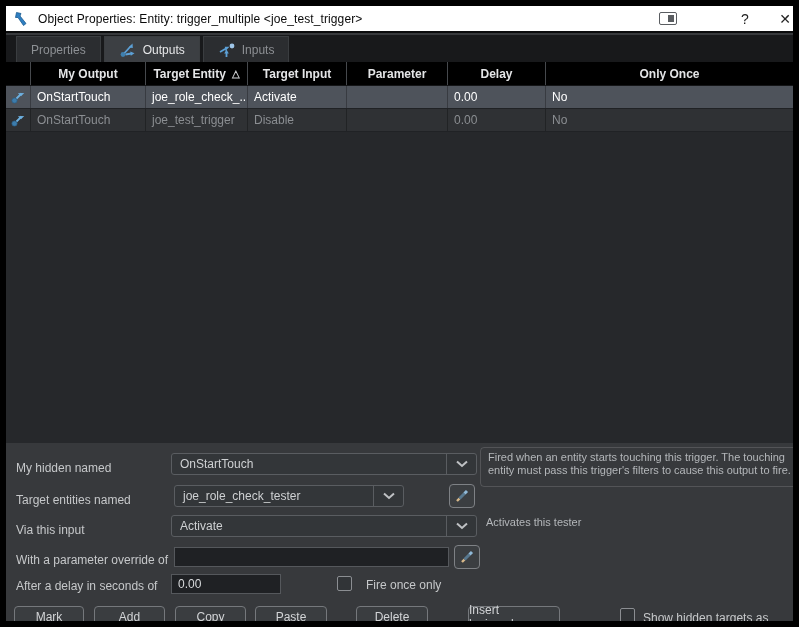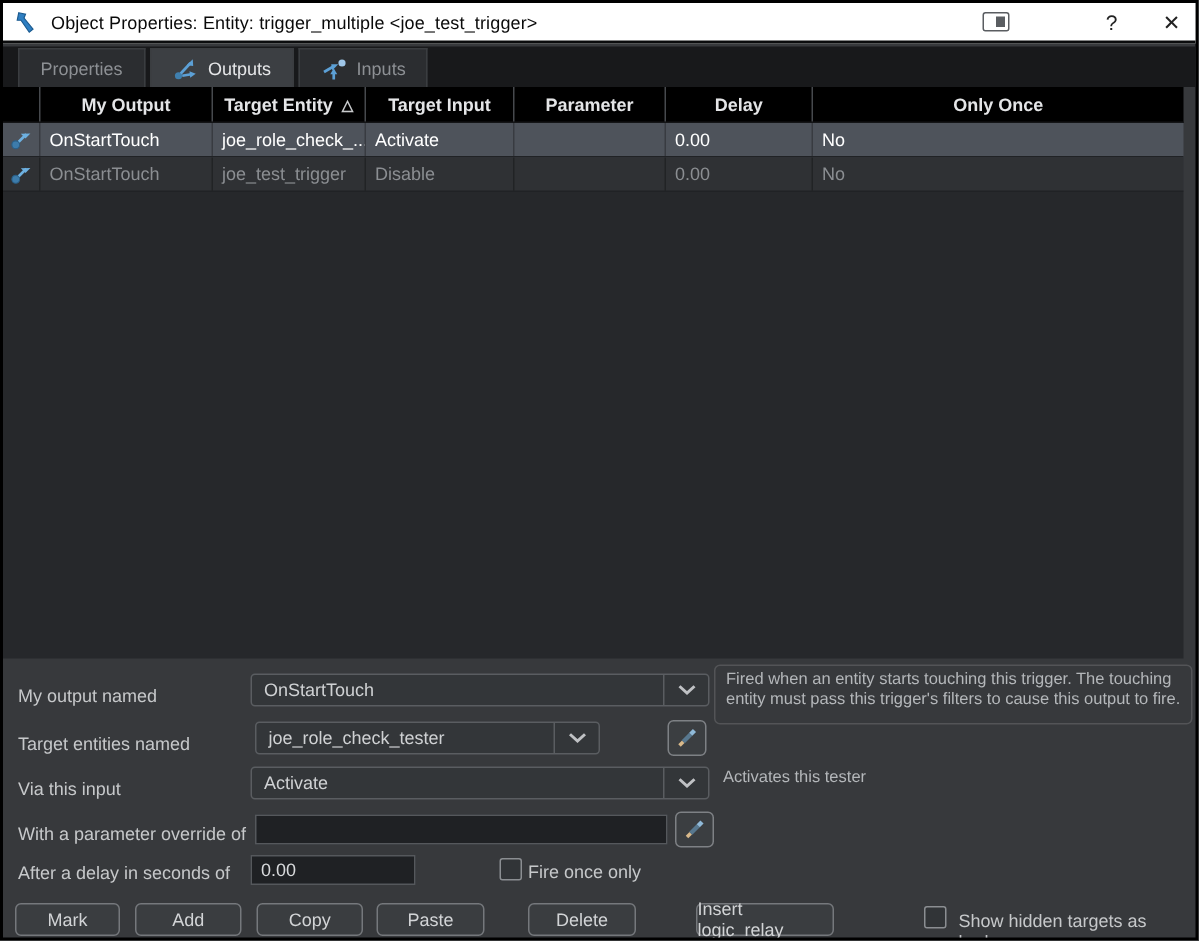--- a/index.html
+++ b/index.html
@@ -1,21 +1,21 @@
 <!DOCTYPE html>
 <html><head>
 <meta charset="utf-8">
 <style>
   * { margin:0; padding:0; box-sizing:border-box; }
   html,body { background:#555; }
   body { font-family:"Liberation Sans", sans-serif; }
   #window {
     position:relative; width:799px; height:627px;
     background:#37393c; overflow:hidden;
-    border:2px solid #000000;
+    border:6px solid #000000;
   }
   
   .titlebar {
     position:absolute; left:0; top:0; width:799px; height:27px;
     background:#ffffff; color:#0a0a0a; display:flex; align-items:center;
     border-bottom:2px solid #0b0c0d;
   }
   .titlebar .app-icon { margin:0 7px 0 8px; width:17px; height:17px; }
   .titlebar .title-text { font-size:12px; letter-spacing:.1px; }
   .titlebar .tb-right { position:absolute; right:0; top:0; height:25px; display:flex; align-items:center; }
@@ -185,21 +185,21 @@
       <div class="gr-cell c2">joe_test_trigger</div>
       <div class="gr-cell c3">Disable</div>
       <div class="gr-cell c4"></div>
       <div class="gr-cell c5">0.00</div>
       <div class="gr-cell c6">No</div>
     </div>
 
     <div class="grid-empty"></div>
   </div>
 
-  <span class="form-label" style="top:455px;">My output named</span>
+  <span class="form-label" style="top:455px;">My hidden named</span>
   <div class="dropdown" style="left:165px; top:447px; width:306px;">
     <span class="dd-value">OnStartTouch</span>
     <span class="dd-arrow">
       <svg width="12" height="8" viewBox="0 0 12 8">
           <path d="M1 1.5 L6 6 L11 1.5" stroke="#bfc1c4" stroke-width="2" fill="none"></path>
         </svg>
     </span>
   </div>
   <div class="help-box" style="top:441px; height:40px;">Fired when an entity starts touching this trigger. The touching entity must pass this trigger's filters to cause this output to fire.</div>
 
@@ -237,21 +237,21 @@
     <svg width="16" height="16" viewBox="0 0 16 16">
       <path d="M3 13 L5.5 10.5" stroke="#d9b98a" stroke-width="2.4" fill="none"></path>
       <path d="M5.5 10.5 L10.5 5.5" stroke="#58788f" stroke-width="3" fill="none"></path>
       <path d="M10.5 5.5 L13 3" stroke="#8fb9d8" stroke-width="3" fill="none"></path>
     </svg>
   </div>
 
   <span class="form-label" style="top:573px;">After a delay in seconds of</span>
   <input class="text-input" style="left: 165px; top: 568px; width: 110px;" value="0.00">
   <span class="checkbox" style="left:331px; top:570px;"></span>
-  <span class="cb-label" style="left:350px; top:572px;">Fire once only</span>
+  <span class="cb-label" style="left:360px; top:572px;">Fire once only</span>
 
   <div class="btn" style="left:8px; width:70px;">Mark</div>
   <div class="btn" style="left:88px; width:71px;">Add</div>
   <div class="btn" style="left:169px; width:71px;">Copy</div>
   <div class="btn" style="left:249px; width:72px;">Paste</div>
   <div class="btn" style="left:330px; width:72px;margin-left:20px;">Delete</div>
   <div class="btn" style="left:462px; width:92px;">Insert logic_relay</div>
   <span class="checkbox" style="left:614px; top:602px;"></span>
   <span class="cb-label" style="left:637px; top:605px;">Show hidden targets as broken</span>
 

